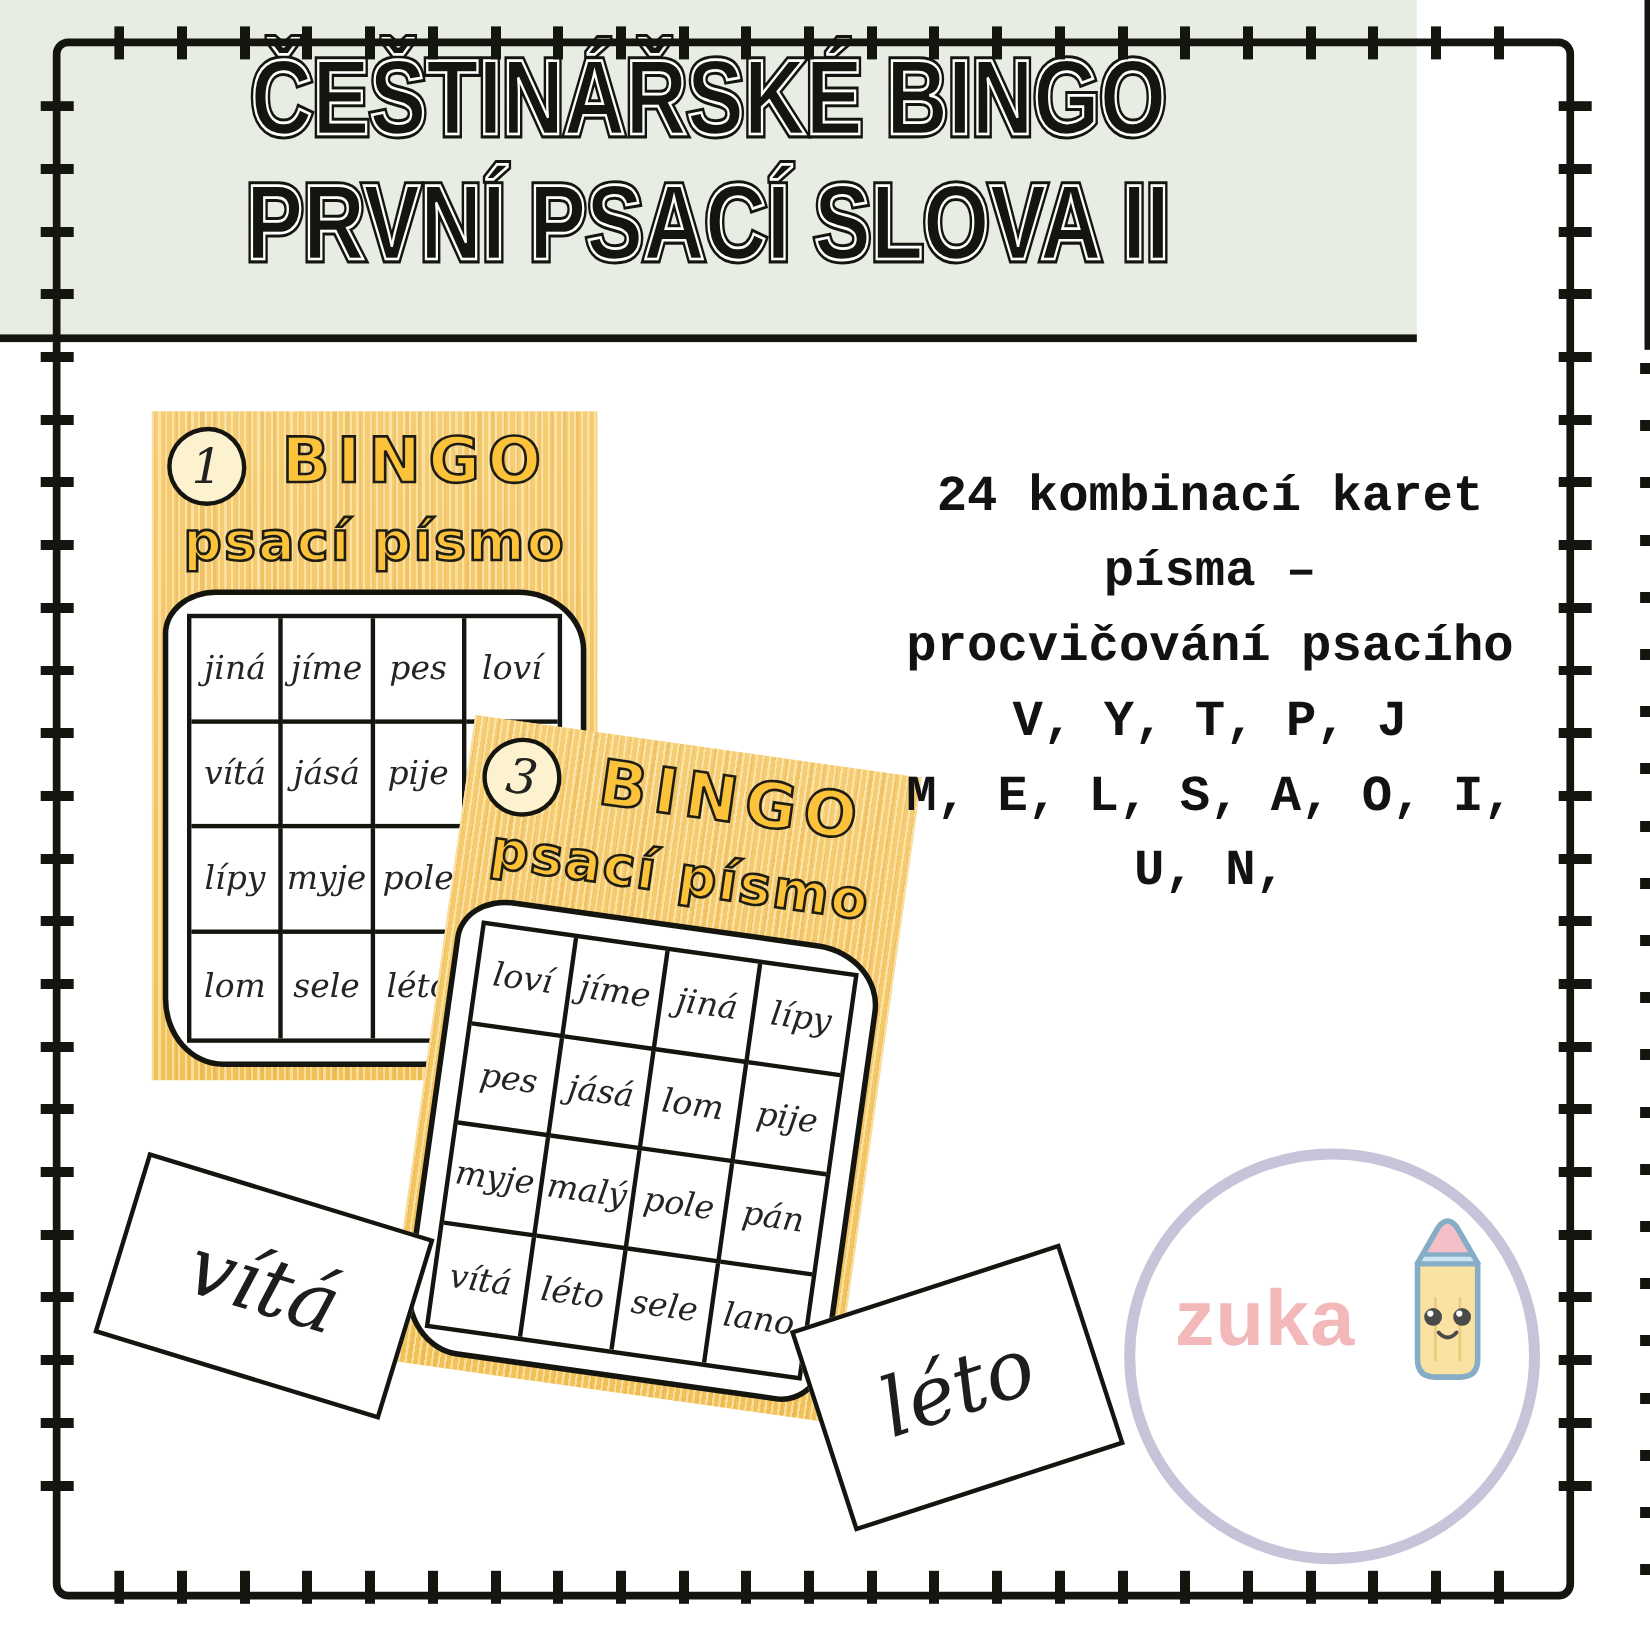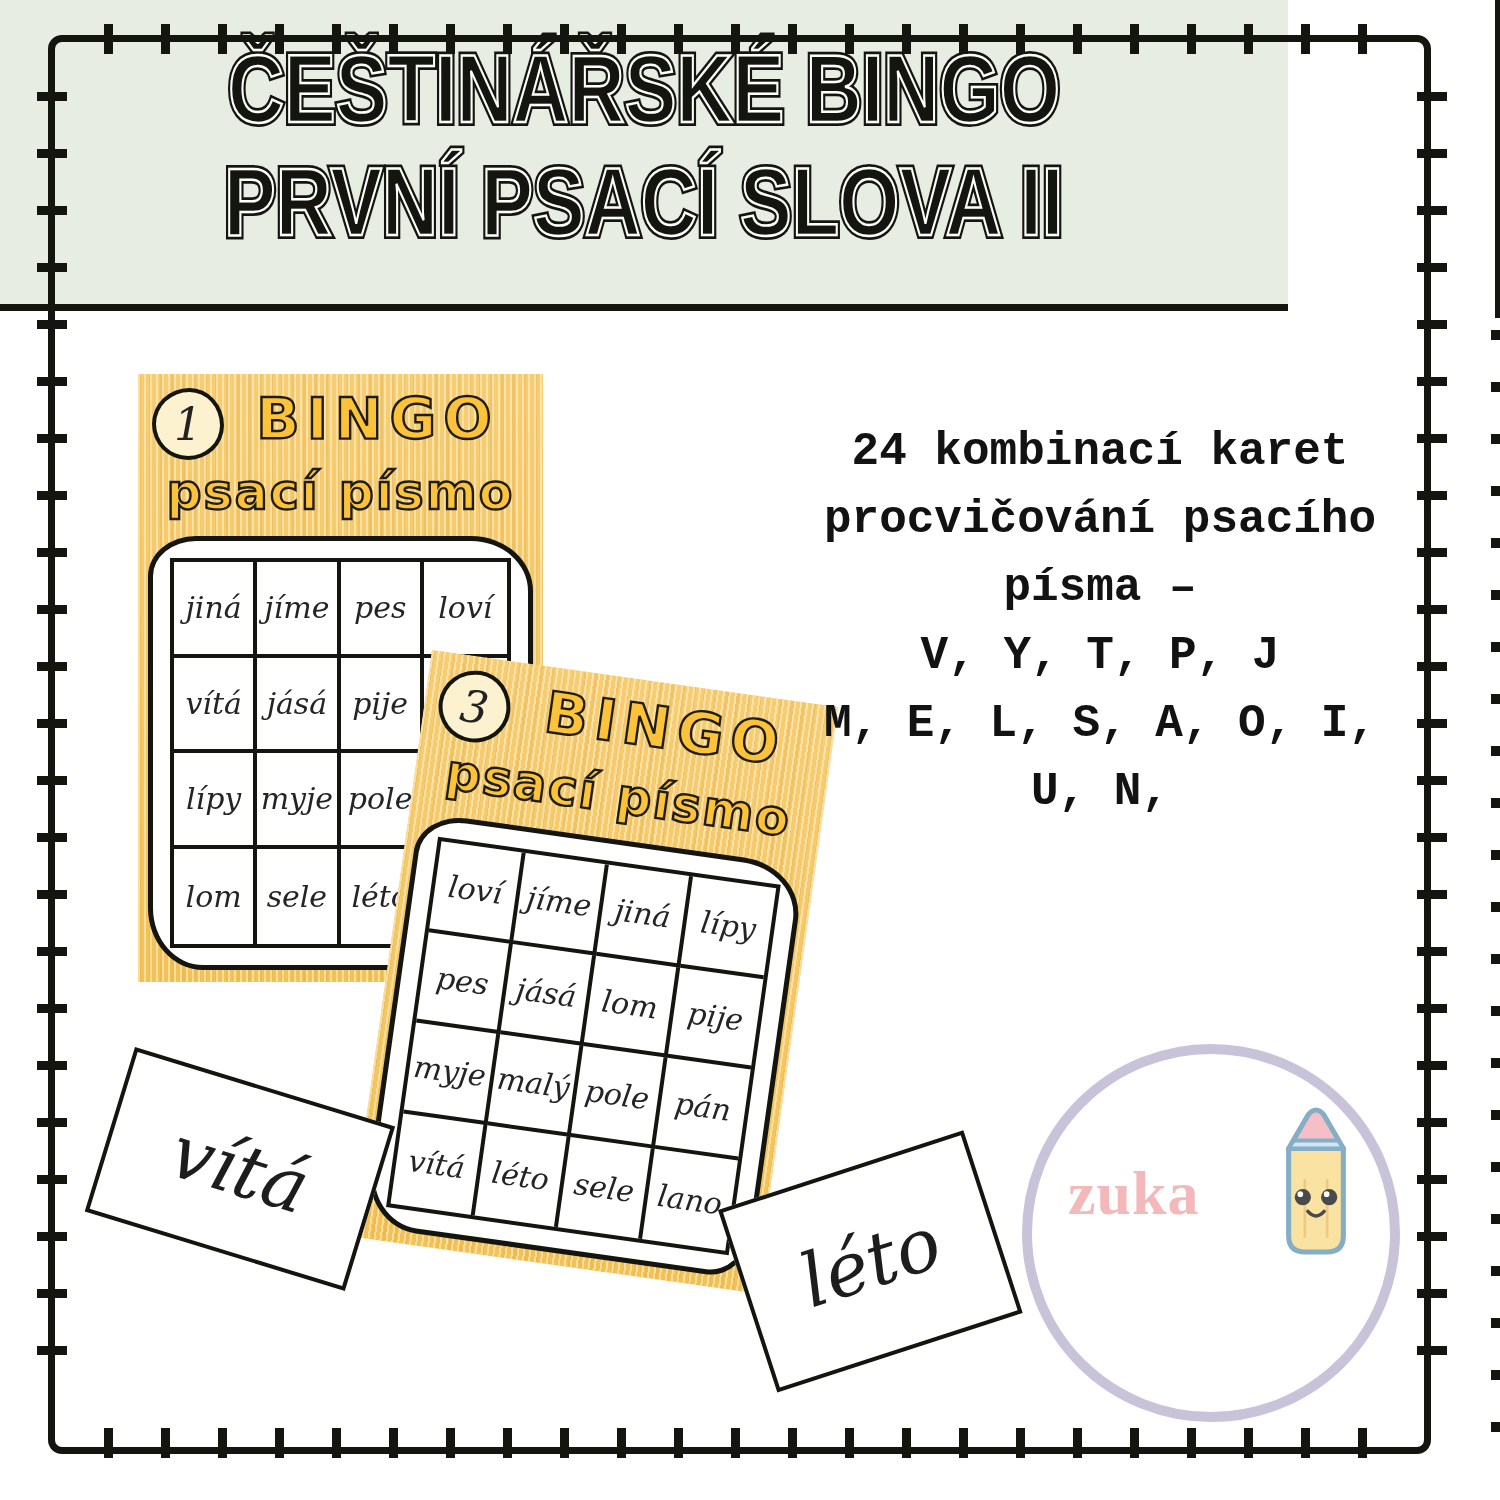--- a/index.html
+++ b/index.html
@@ -98,21 +98,21 @@
     z-index:5; box-sizing:border-box;
   }
   .w1 { left:135px; top:1047px; width:272px; height:172px; transform:rotate(17deg);  transform-origin:top left; }
   .w2 { left:718px; top:1210px; width:258px; height:192px; transform:rotate(-18deg); transform-origin:top left; }
   
   .logo {
     position:absolute; left:1022px; top:1044px; width:378px; height:378px;
     background:#fff; border:10px solid var(--logo_ring,#c9c3da); border-radius:50%;
     z-index:6; box-sizing:border-box;
   }
-  .logo .zuka    { position:absolute; left:36px;  top:104px; font-family:Liberation Serif, serif; font-weight:bold; font-size:62px; color:var(--logo_pink,#f3b8ba); letter-spacing:1px; }
+  .logo .zuka    { position:absolute; left:36px;  top:104px; font-family:Liberation Sans, sans-serif; font-weight:bold; font-size:72px; color:var(--logo_pink,#f3b8ba); letter-spacing:1px; }
   .logo .teacher { position:absolute; left:30px;  top:204px; font-family:"DejaVu Sans",sans-serif; font-weight:bold; font-size:72px; color:var(--logo_green,#b9d4b3); letter-spacing:1px; }
   .pencil { position:absolute; left:245px; top:50px; width:78px; height:152px; }
 </style>
 </head>
 <body>
 
 <div class="stage">
 
   <div class="band">
     <div class="t-line">
@@ -176,22 +176,22 @@
         <div class="cell">vítá</div>
         <div class="cell">léto</div>
         <div class="cell">sele</div>
         <div class="cell">lano</div>
       </div>
     </div>
   </div>
 
   <div class="info">
     <div>24 kombinací karet</div>
+    <div>písma –</div>
     <div>procvičování psacího</div>
-    <div>písma –</div>
     <div>V, Y, T, P, J</div>
     <div>M, E, L, S, A, O, I, U, N,</div>
   </div>
 
   <div class="wcard w1">
     <span>vítá</span>
   </div>
   <div class="wcard w2">
     <span>léto</span>
   </div>

